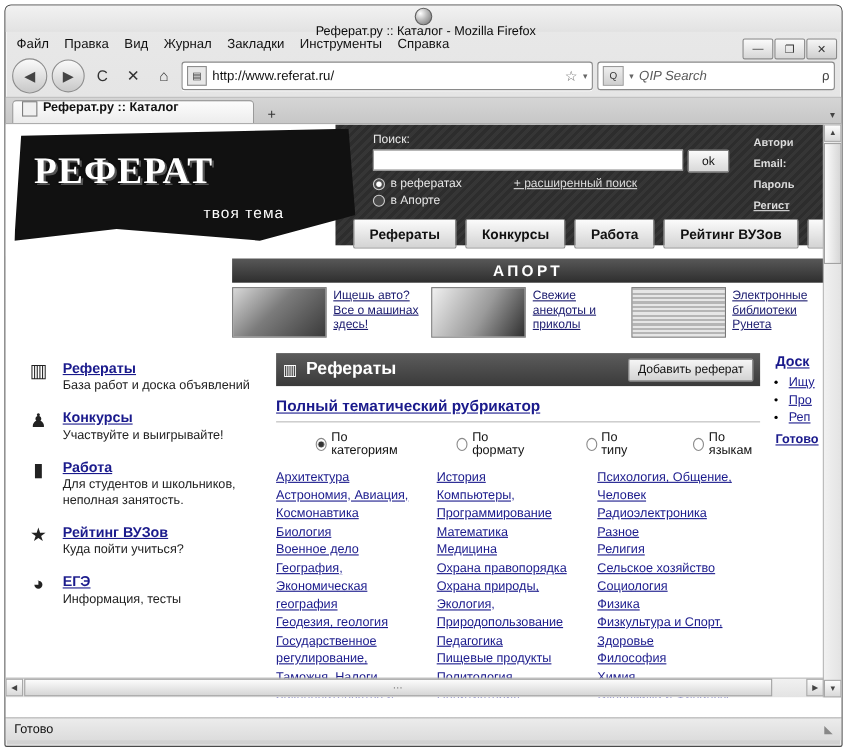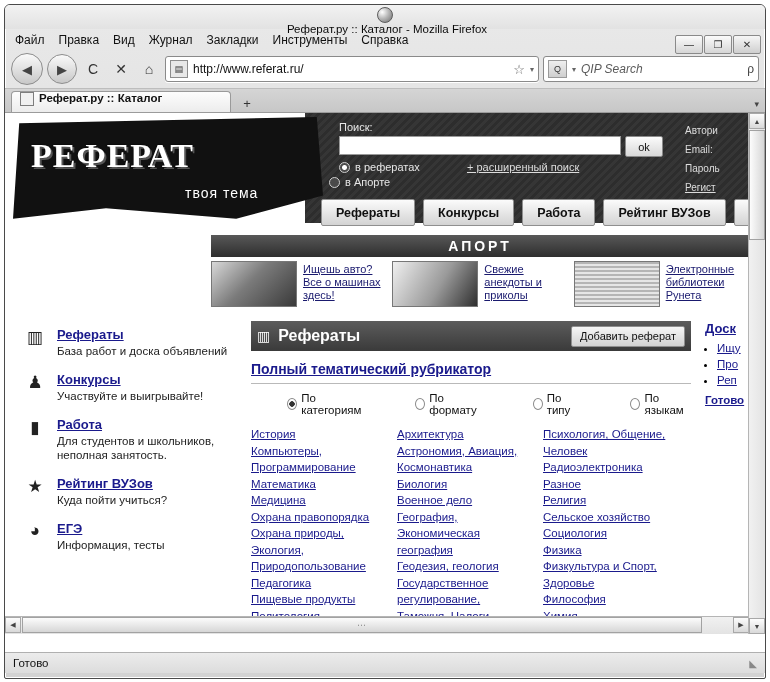--- a/index.html
+++ b/index.html
@@ -142,28 +142,28 @@
     position:absolute;left:334px;top:23px;width:280px;height:17px;
     background:#fff;border:1px solid #999;
   }
   .srch-ok{
     position:absolute;left:620px;top:23px;width:36px;height:19px;
     background:linear-gradient(to bottom,#fbfbfb,#d8d8d8);
     border:1px solid #8a8a8a;border-radius:2px;
     font-size:11px;color:#111;display:flex;align-items:center;justify-content:center;
   }
   .radio-row{position:absolute;left:334px;top:48px;color:#e6e6e6;font-size:11px;display:flex;align-items:center;gap:5px;}
-  .radio-row2{position:absolute;left:324px;top:63px;color:#e6e6e6;font-size:11px;display:flex;align-items:center;gap:5px;}
+  .radio-row2{position:absolute;left:334px;top:63px;color:#e6e6e6;font-size:11px;display:flex;align-items:center;gap:5px;}
   .radio{
     width:9px;height:9px;border-radius:50%;border:1px solid #cfcfcf;background:#4a4a4a;display:inline-block;
   }
   .radio.on{background:radial-gradient(circle,#ffffff 0 2px,#4a4a4a 3px);}
   .adv-link{position:absolute;left:462px;top:48px;color:#dcdcdc;font-size:11px;text-decoration:underline;}
   .right-links{position:absolute;right:4px;top:8px;width:60px;color:#dddddd;font-size:10px;line-height:19px;text-align:left;}
-  .right-links a{color:#dcdcdc;text-decoration:none;display:block;}
+  .right-links a{color:#dcdcdc;text-decoration:none;display:block;font-weight:bold;}
   .right-links a.u{text-decoration:underline;}
   .navrow{
     position:absolute;left:316px;top:86px;display:flex;gap:8px;align-items:center;
   }
   .navbtn{
     height:25px;padding:0 14px;border:1px solid #8f8f8f;border-radius:2px;
     background:linear-gradient(to bottom,#fbfbfb,#d3d3d3);
     display:flex;align-items:center;justify-content:center;
     font-size:12.5px;font-weight:bold;color:#111;white-space:nowrap;
   }
@@ -426,48 +426,48 @@
               <span>По типу</span>
             </div>
             <div class="r">
               <span class="rd"></span>
               <span>По языкам</span>
             </div>
           </div>
 
           <div class="catcols">
             <div class="catcol">
+              <a>Архитектура</a>
+              <a>Астрономия, Авиация,</a>
+              <a>Космонавтика</a>
+              <a>Биология</a>
+              <a>Военное дело</a>
+              <a>География,</a>
+              <a>Экономическая</a>
+              <a>география</a>
+              <a>Геодезия, геология</a>
+              <a>Государственное</a>
+              <a>регулирование,</a>
+              <a>Таможня, Налоги</a>
+              <a>Законодательство и</a>
+            </div>
+            <div class="catcol">
               <a>История</a>
               <a>Компьютеры,</a>
               <a>Программирование</a>
               <a>Математика</a>
               <a>Медицина</a>
               <a>Охрана правопорядка</a>
               <a>Охрана природы,</a>
               <a>Экология,</a>
               <a>Природопользование</a>
               <a>Педагогика</a>
               <a>Пищевые продукты</a>
               <a>Политология,</a>
               <a>Политистория</a>
-            </div>
-            <div class="catcol">
-              <a>Архитектура</a>
-              <a>Астрономия, Авиация,</a>
-              <a>Космонавтика</a>
-              <a>Биология</a>
-              <a>Военное дело</a>
-              <a>География,</a>
-              <a>Экономическая</a>
-              <a>география</a>
-              <a>Геодезия, геология</a>
-              <a>Государственное</a>
-              <a>регулирование,</a>
-              <a>Таможня, Налоги</a>
-              <a>Законодательство и</a>
             </div>
             <div class="catcol">
               <a>Психология, Общение,</a>
               <a>Человек</a>
               <a>Радиоэлектроника</a>
               <a>Разное</a>
               <a>Религия</a>
               <a>Сельское хозяйство</a>
               <a>Социология</a>
               <a>Физика</a>

